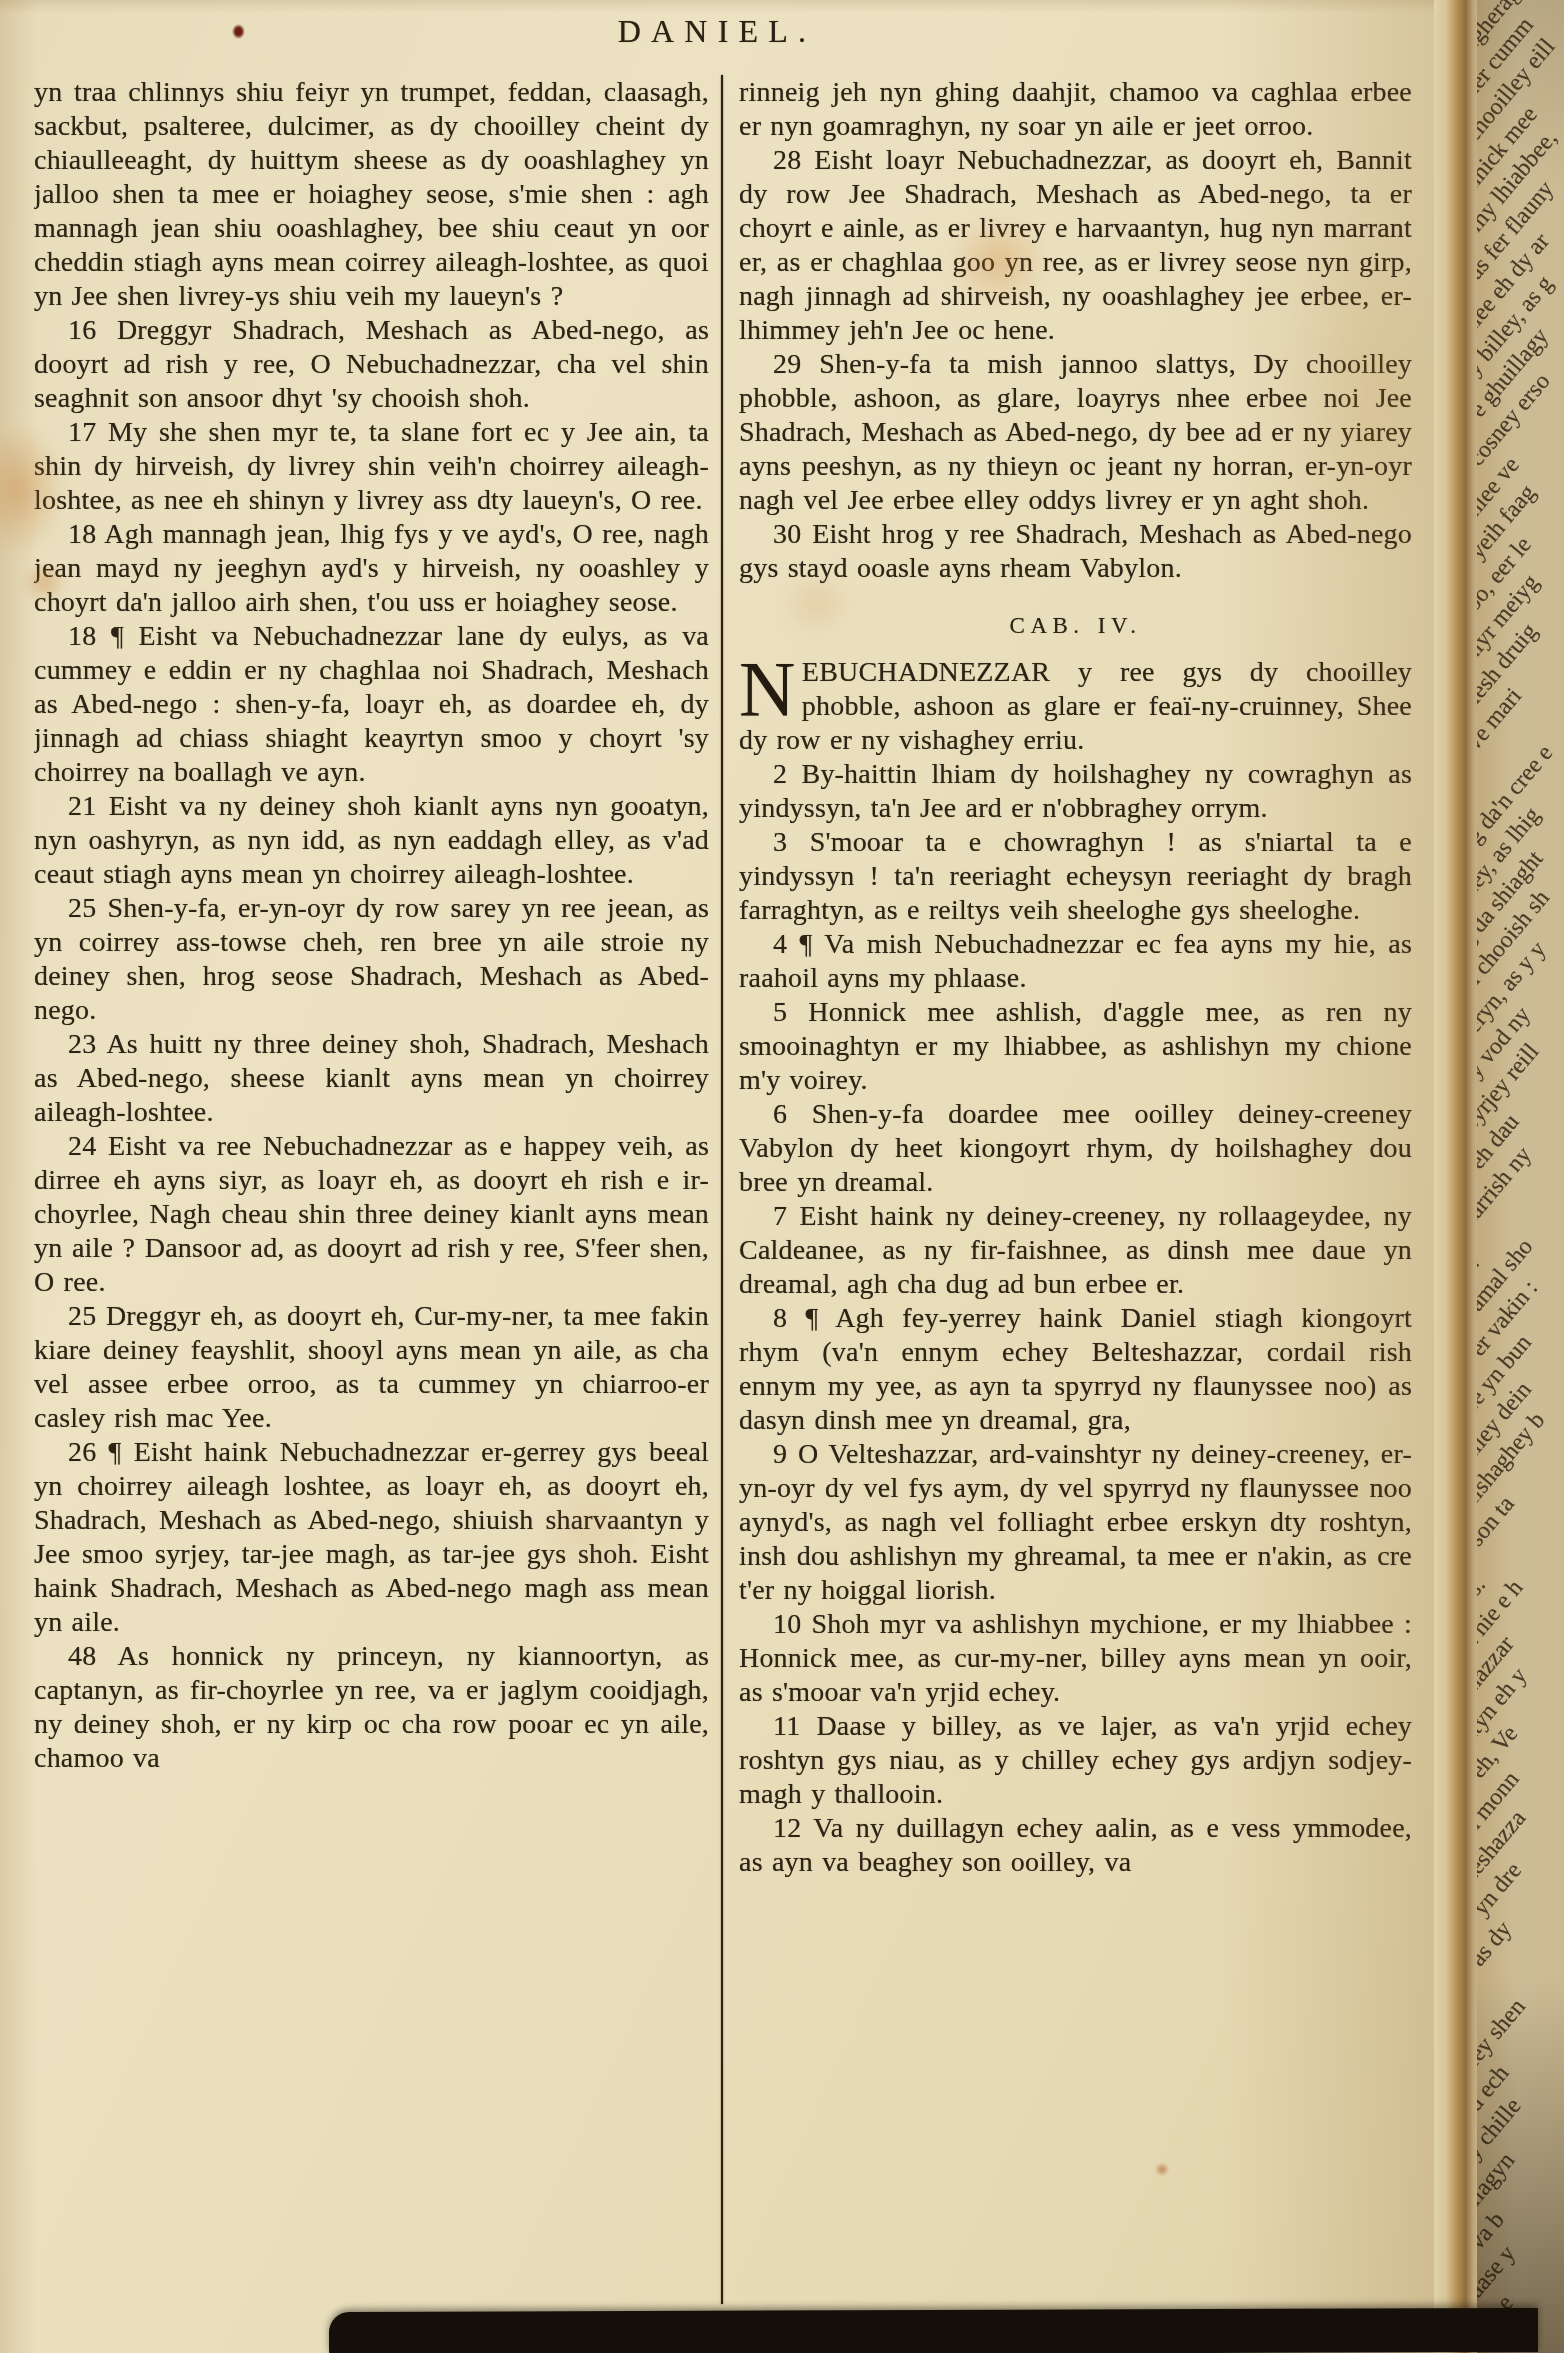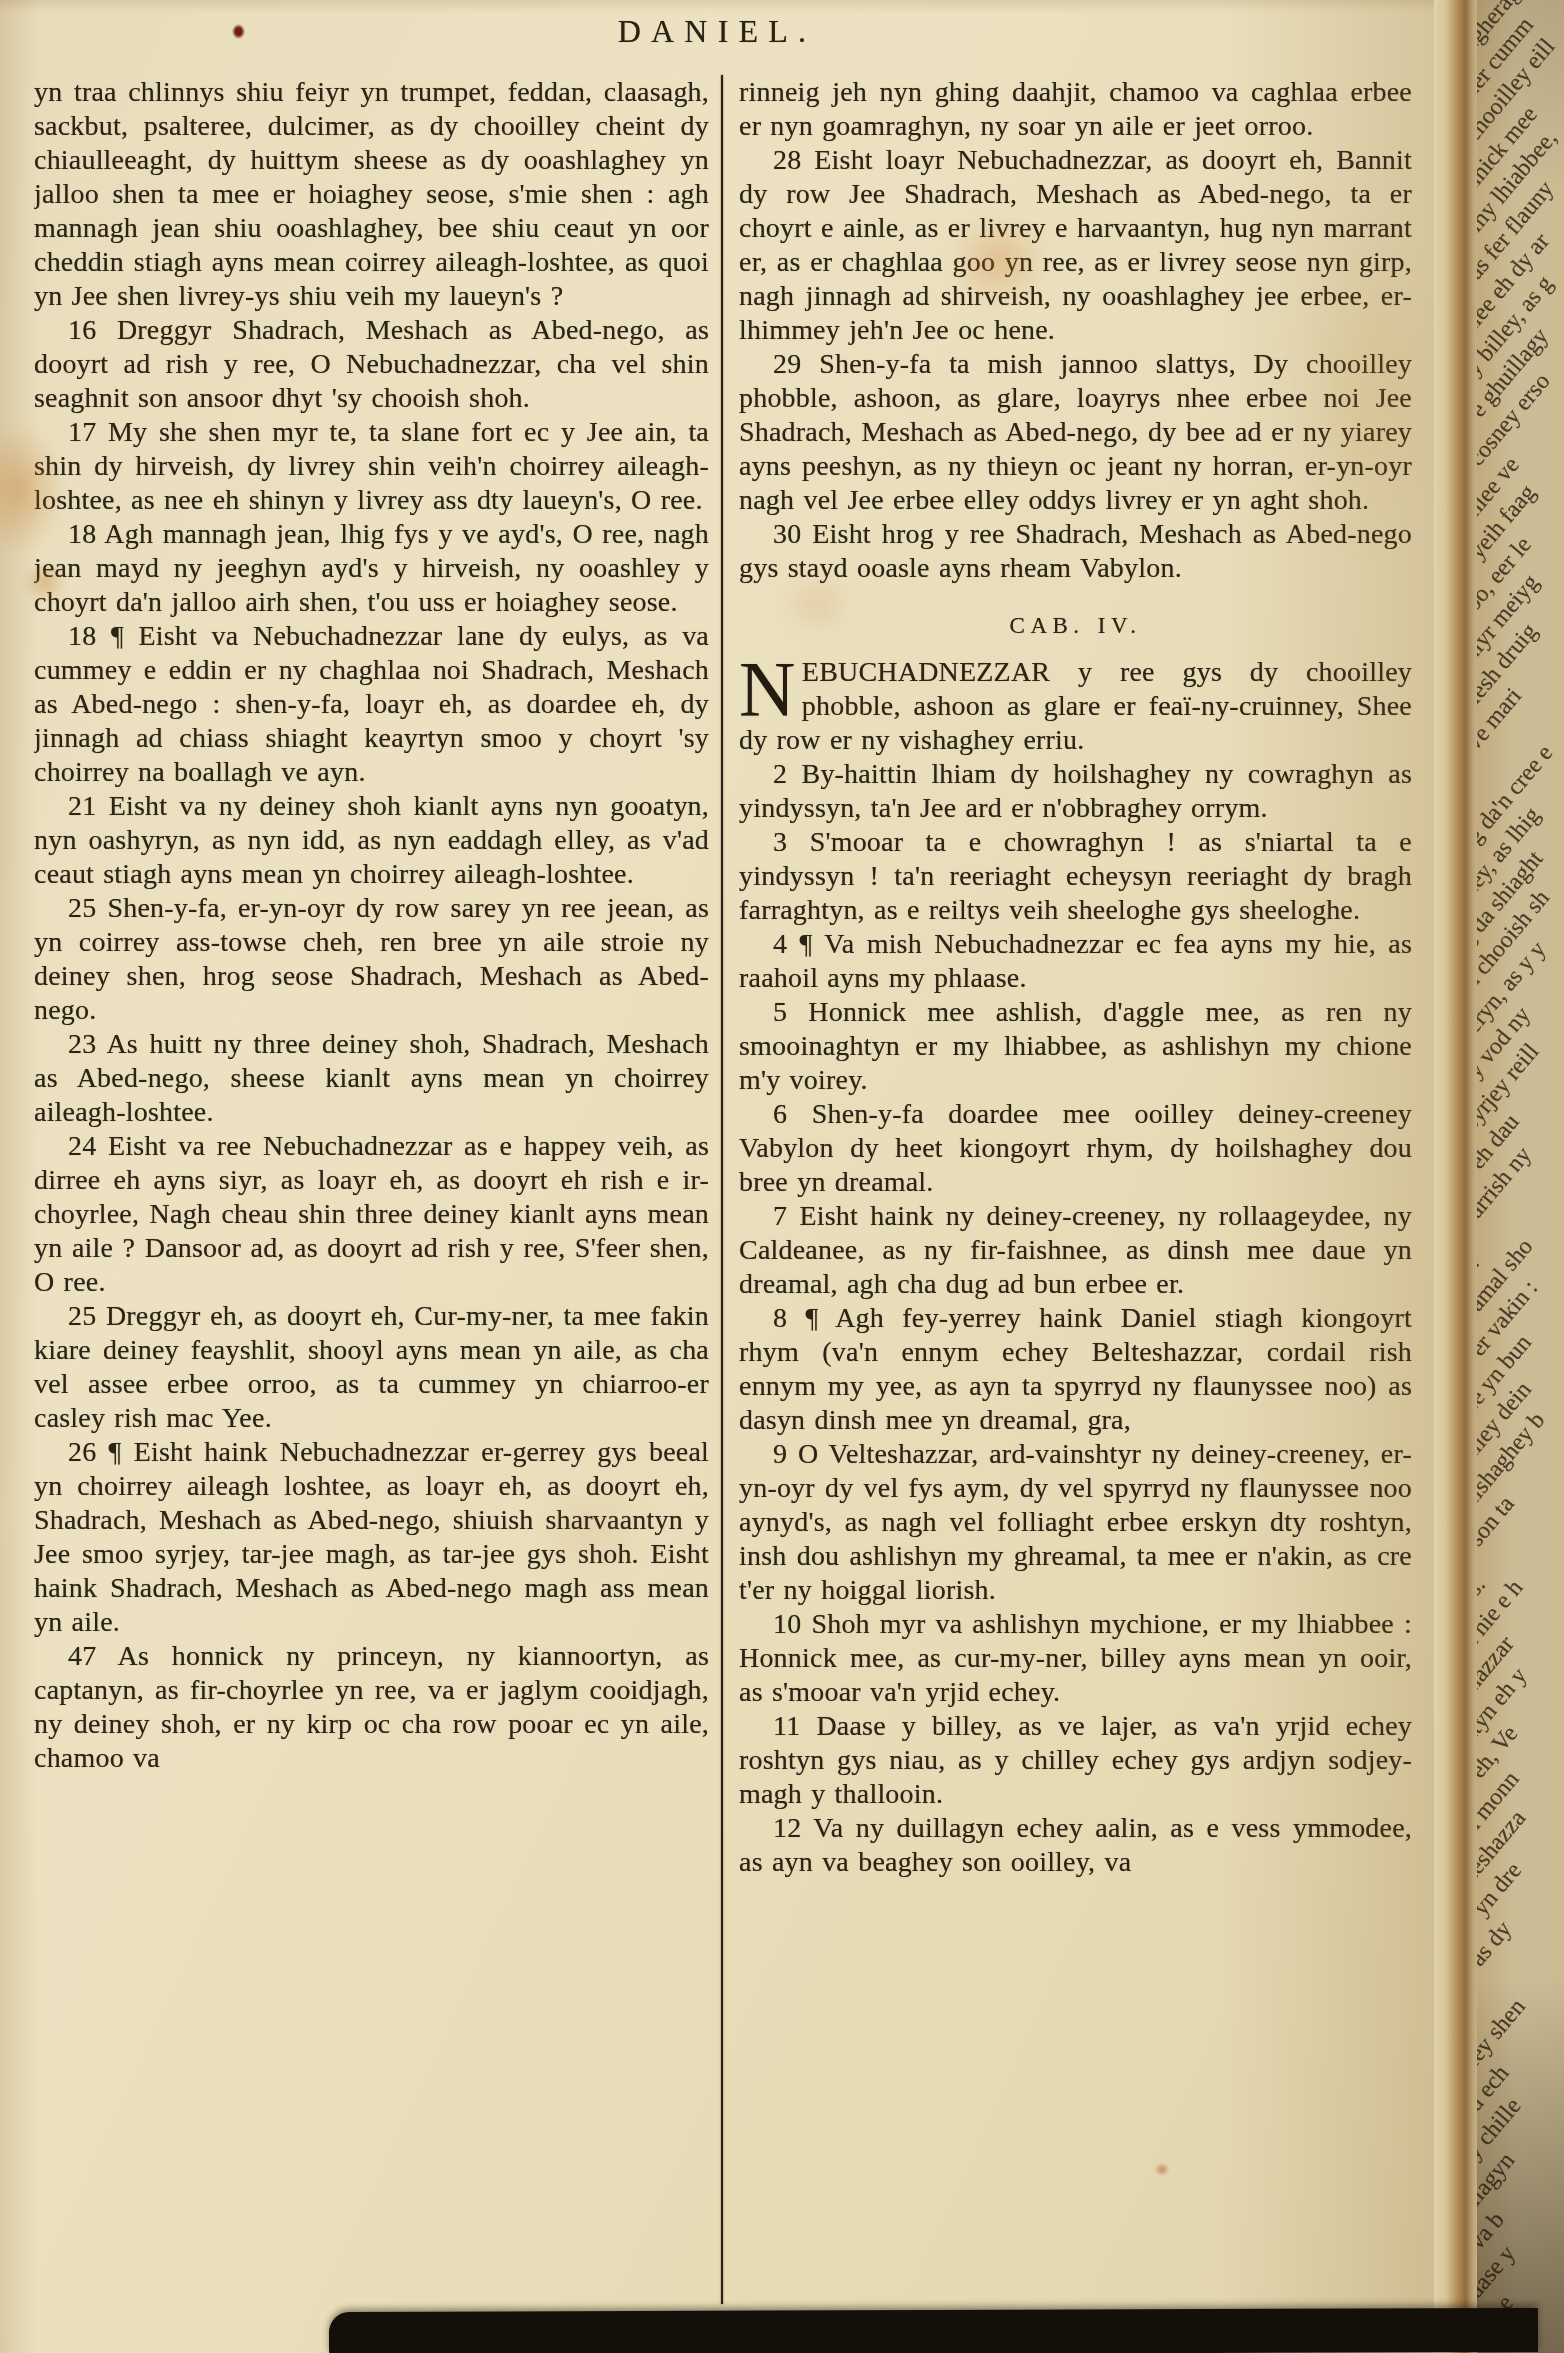--- a/index.html
+++ b/index.html
@@ -102,21 +102,21 @@
     <p class="verse">16 Dreggyr Shadrach, Meshach as Abed-nego, as dooyrt ad rish y ree, O Nebuchadnezzar, cha vel shin seaghnit son ansoor dhyt 'sy chooish shoh.</p>
     <p class="verse">17 My she shen myr te, ta slane fort ec y Jee ain, ta shin dy hirveish, dy livrey shin veih'n choirrey aileagh-loshtee, as nee eh shinyn y livrey ass dty laueyn's, O ree.</p>
     <p class="verse">18 Agh mannagh jean, lhig fys y ve ayd's, O ree, nagh jean mayd ny jeeghyn ayd's y hirveish, ny ooashley y choyrt da'n jalloo airh shen, t'ou uss er hoiaghey seose.</p>
     <p class="verse">18 ¶ Eisht va Nebuchadnezzar lane dy eulys, as va cummey e eddin er ny chaghlaa noi Shadrach, Meshach as Abed-nego : shen-y-fa, loayr eh, as doardee eh, dy jinnagh ad chiass shiaght keayrtyn smoo y choyrt 'sy choirrey na boallagh ve ayn.</p>
     <p class="verse">21 Eisht va ny deiney shoh kianlt ayns nyn gooatyn, nyn oashyryn, as nyn idd, as nyn eaddagh elley, as v'ad ceaut stiagh ayns mean yn choirrey aileagh-loshtee.</p>
     <p class="verse">25 Shen-y-fa, er-yn-oyr dy row sarey yn ree jeean, as yn coirrey ass-towse cheh, ren bree yn aile stroie ny deiney shen, hrog seose Shadrach, Meshach as Abed-nego.</p>
     <p class="verse">23 As huitt ny three deiney shoh, Shadrach, Meshach as Abed-nego, sheese kianlt ayns mean yn choirrey aileagh-loshtee.</p>
     <p class="verse">24 Eisht va ree Nebuchadnezzar as e happey veih, as dirree eh ayns siyr, as loayr eh, as dooyrt eh rish e ir-choyrlee, Nagh cheau shin three deiney kianlt ayns mean yn aile ? Dansoor ad, as dooyrt ad rish y ree, S'feer shen, O ree.</p>
     <p class="verse">25 Dreggyr eh, as dooyrt eh, Cur-my-ner, ta mee fakin kiare deiney feayshlit, shooyl ayns mean yn aile, as cha vel assee erbee orroo, as ta cummey yn chiarroo-er casley rish mac Yee.</p>
     <p class="verse">26 ¶ Eisht haink Nebuchadnezzar er-gerrey gys beeal yn choirrey aileagh loshtee, as loayr eh, as dooyrt eh, Shadrach, Meshach as Abed-nego, shiuish sharvaantyn y Jee smoo syrjey, tar-jee magh, as tar-jee gys shoh. Eisht haink Shadrach, Meshach as Abed-nego magh ass mean yn aile.</p>
-    <p class="verse">47 As honnick ny princeyn, ny kiannoortyn, as captanyn, as fir-choyrlee yn ree, va er jaglym cooidjagh, ny deiney shoh, er ny kirp oc cha row pooar ec yn aile, chamoo va</p>
+    <p class="verse">48 As honnick ny princeyn, ny kiannoortyn, as captanyn, as fir-choyrlee yn ree, va er jaglym cooidjagh, ny deiney shoh, er ny kirp oc cha row pooar ec yn aile, chamoo va</p>
   </div>
 
   <div id="column-rule"></div>
 
   <div class="col" id="col-right">
     <p class="verse cont">rinneig jeh nyn ghing daahjit, chamoo va caghlaa erbee er nyn goamraghyn, ny soar yn aile er jeet orroo.</p>
     <p class="verse">28 Eisht loayr Nebuchadnezzar, as dooyrt eh, Bannit dy row Jee Shadrach, Meshach as Abed-nego, ta er choyrt e ainle, as er livrey e harvaantyn, hug nyn marrant er, as er chaghlaa goo yn ree, as er livrey seose nyn girp, nagh jinnagh ad shirveish, ny ooashlaghey jee erbee, er-lhimmey jeh'n Jee oc hene.</p>
     <p class="verse">29 Shen-y-fa ta mish jannoo slattys, Dy chooilley phobble, ashoon, as glare, loayrys nhee erbee noi Jee Shadrach, Meshach as Abed-nego, dy bee ad er ny yiarey ayns peeshyn, as ny thieyn oc jeant ny horran, er-yn-oyr nagh vel Jee erbee elley oddys livrey er yn aght shoh.</p>
     <p class="verse">30 Eisht hrog y ree Shadrach, Meshach as Abed-nego gys stayd ooasle ayns rheam Vabylon.</p>
     <p class="chapter-heading">CAB. IV.</p>

